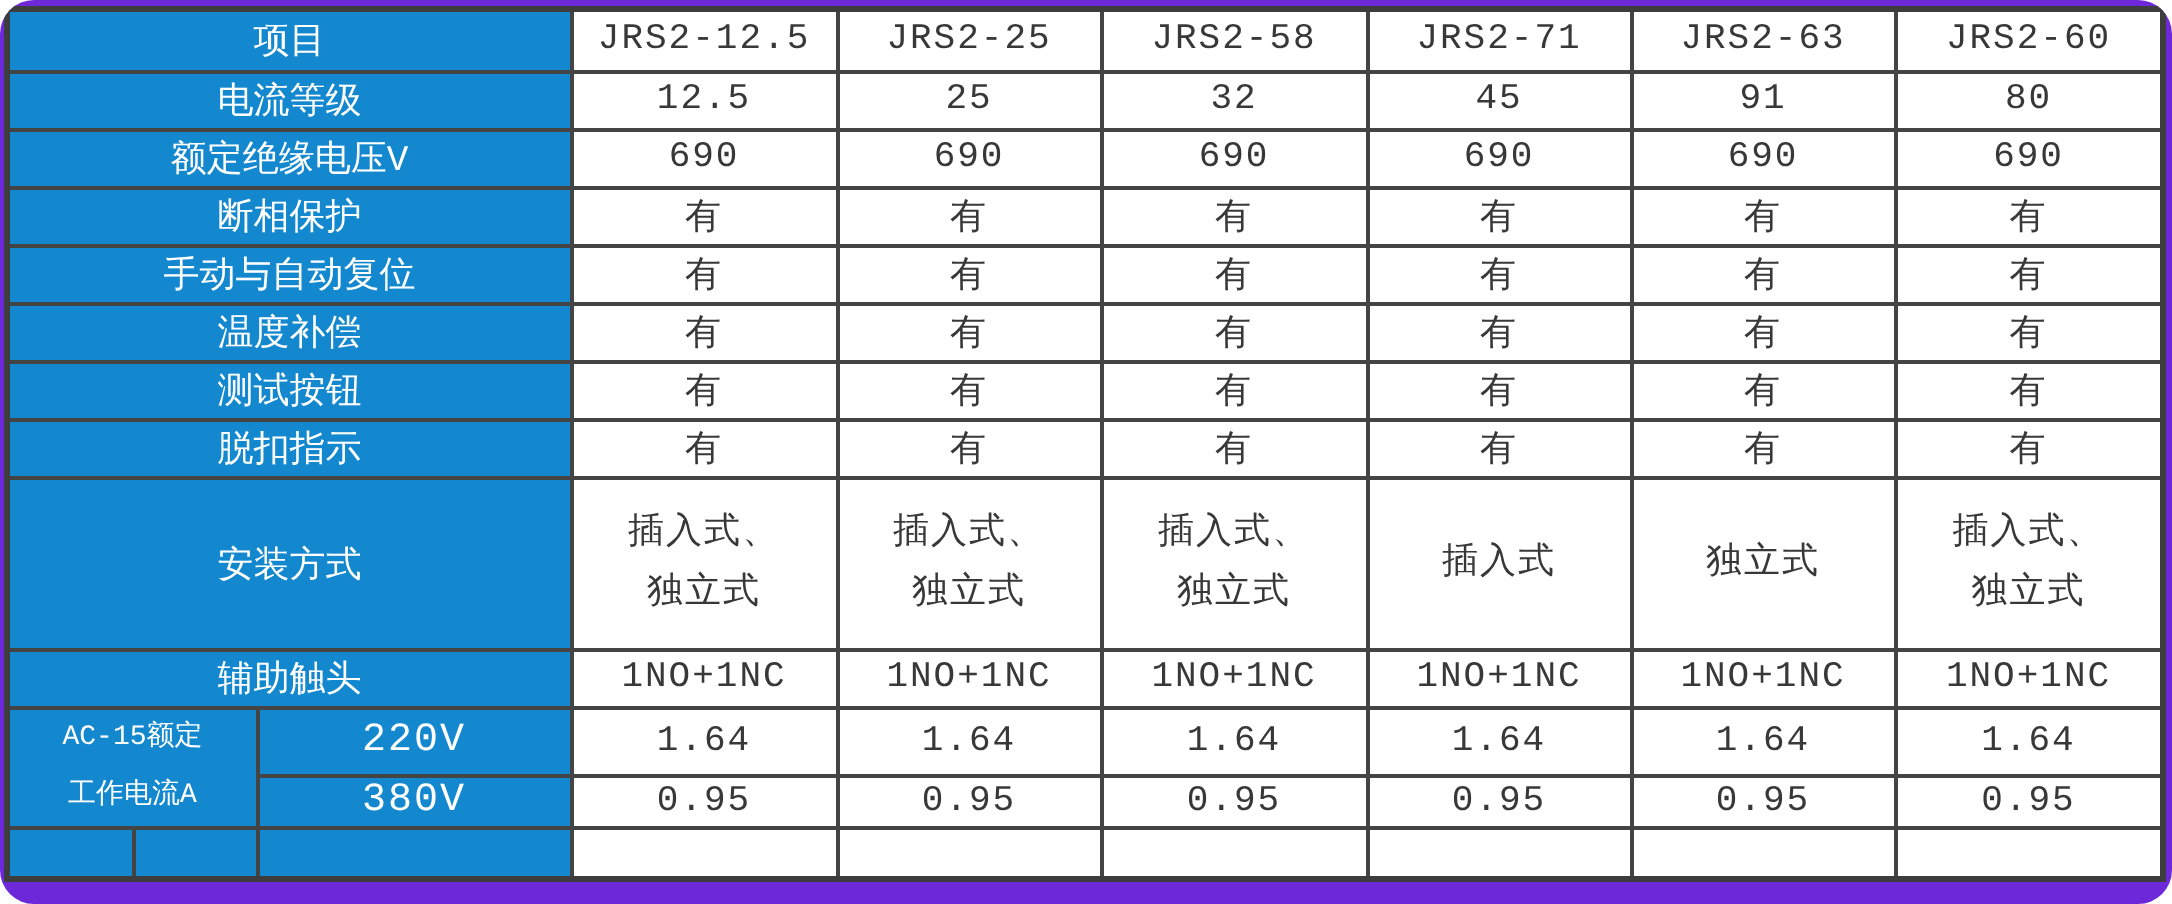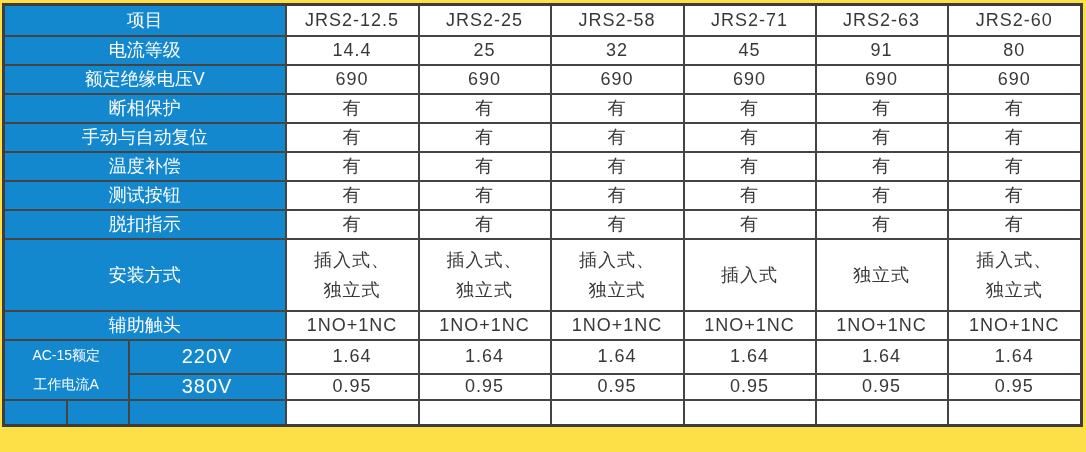--- a/index.html
+++ b/index.html
@@ -4,23 +4,24 @@
 <style>
   html, body {
     margin: 0;
     padding: 0;
     background: #ffffff;
   }
   .page {
     width: 1086px;
     height: 452px;
     overflow: hidden;
-    background: #fde047;
+    background: #6d28d9;
     position: relative;
-    font-family: Liberation Sans, sans-serif;
+    font-family: Liberation Mono, monospace;
+    border-radius: 17px;
   }
   table.spec {
     border-collapse: collapse;
     table-layout: fixed;
     margin: 3px 0 0 2px;
     width: 1078px;
   }
   table.spec th, table.spec td {
     border: 2px solid #444444;
     padding: 0;
@@ -39,21 +40,21 @@
     font-size: 18px;
   }
   td.val {
     background: #ffffff;
     color: #383838;
     font-size: 18px;
     letter-spacing: 1px;
   }
   tr.r-head   { height: 31px; }
   tr.r-norm   { height: 29px; }
-  tr.r-mount  { height: 72px; }
+  tr.r-mount  { height: 86px; }
   tr.r-aux    { height: 29px; }
   tr.r-220    { height: 33px; }
   tr.r-380    { height: 21px; }
   tr.r-part   { height: 26px; }
   tr.r-mount td.val { line-height: 30px; }
   th.group {
     line-height: 29px;
     font-size: 14px;
   }
   th.vlabel { font-size: 20px; letter-spacing: 1px; }
@@ -81,21 +82,21 @@
       <td class="val">JRS2-12.5</td>
       <td class="val">JRS2-25</td>
       <td class="val">JRS2-58</td>
       <td class="val">JRS2-71</td>
       <td class="val">JRS2-63</td>
       <td class="val">JRS2-60</td>
     </tr>
 
     <tr class="r-norm">
       <th class="blue" colspan="3">电流等级</th>
-      <td class="val">14.4</td>
+      <td class="val">12.5</td>
       <td class="val">25</td>
       <td class="val">32</td>
       <td class="val">45</td>
       <td class="val">91</td>
       <td class="val">80</td>
     </tr>
 
     <tr class="r-norm">
       <th class="blue" colspan="3">额定绝缘电压V</th>
       <td class="val">690</td>

